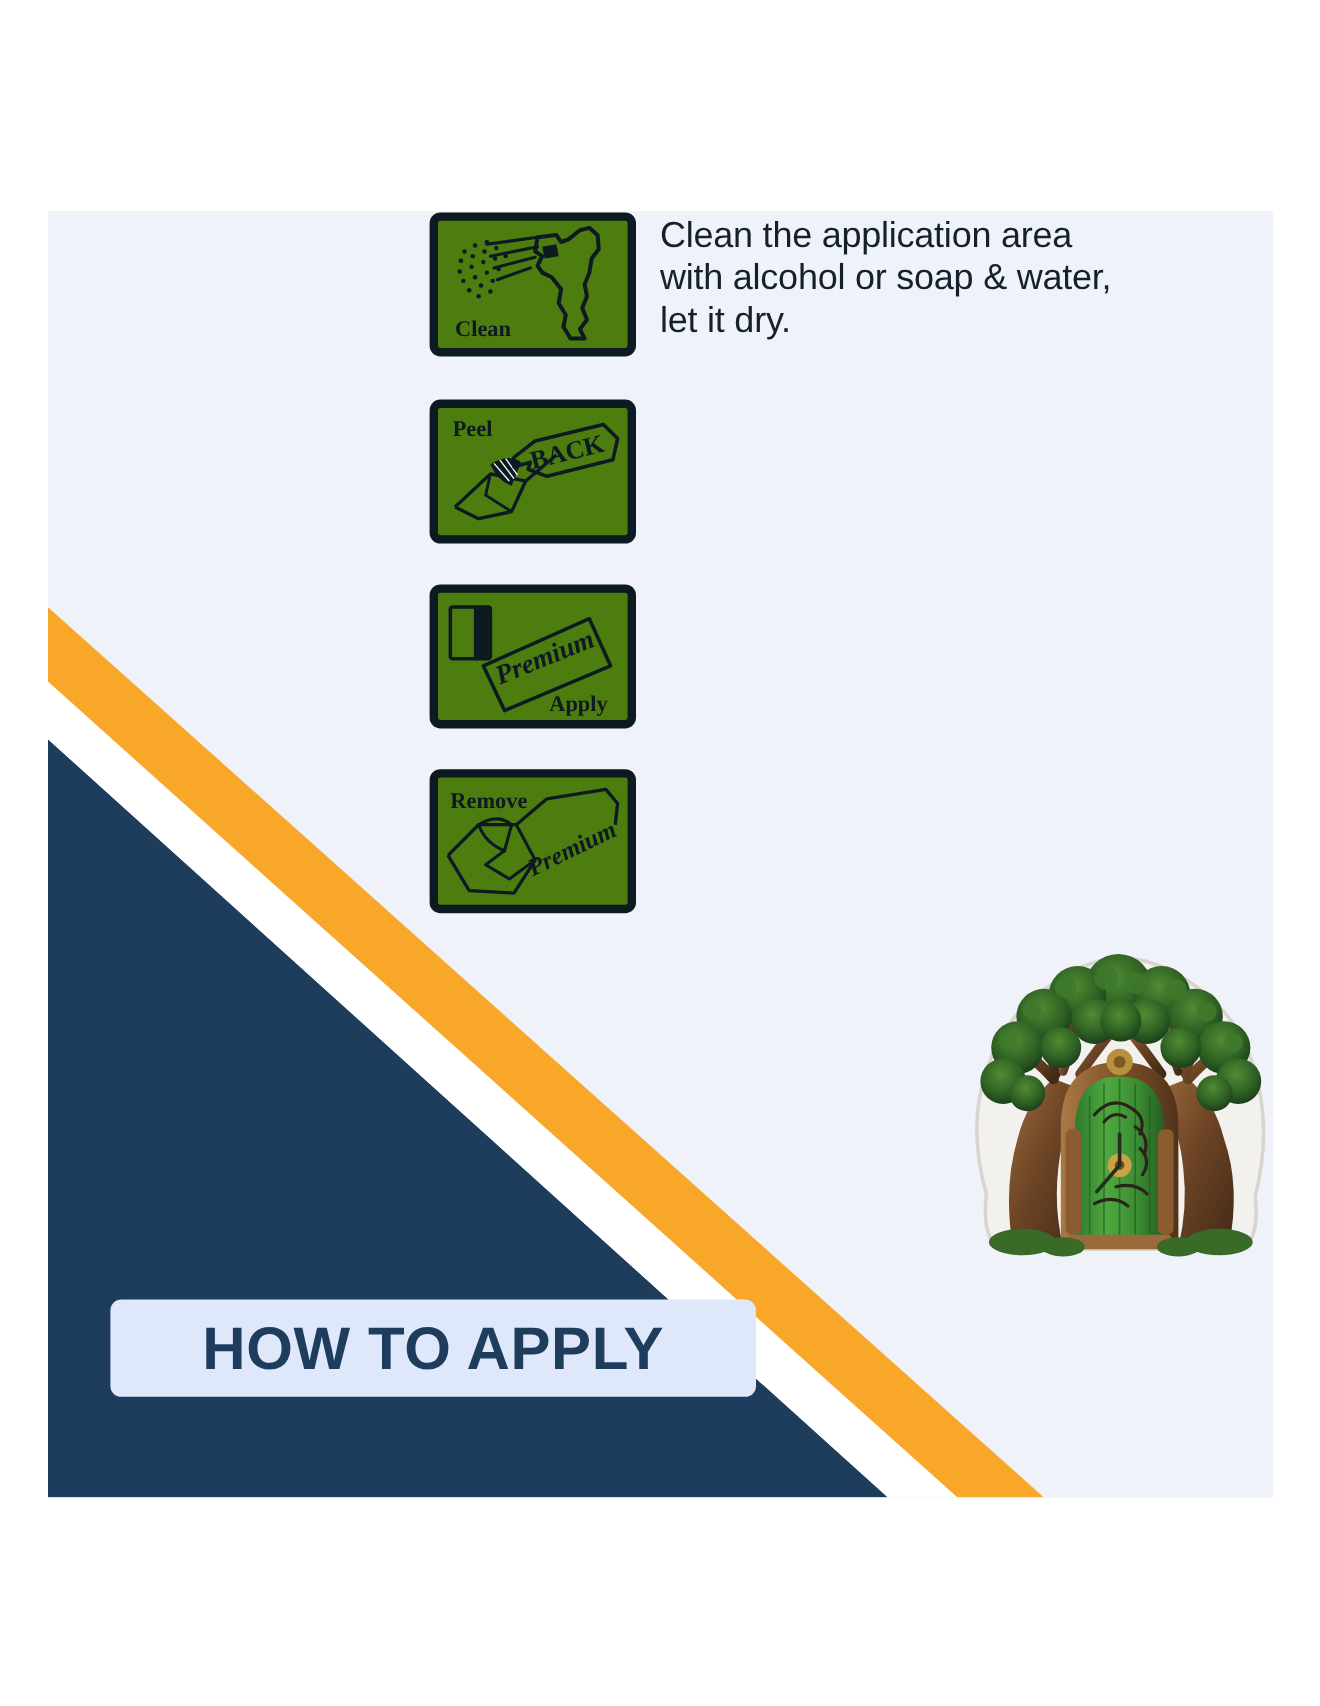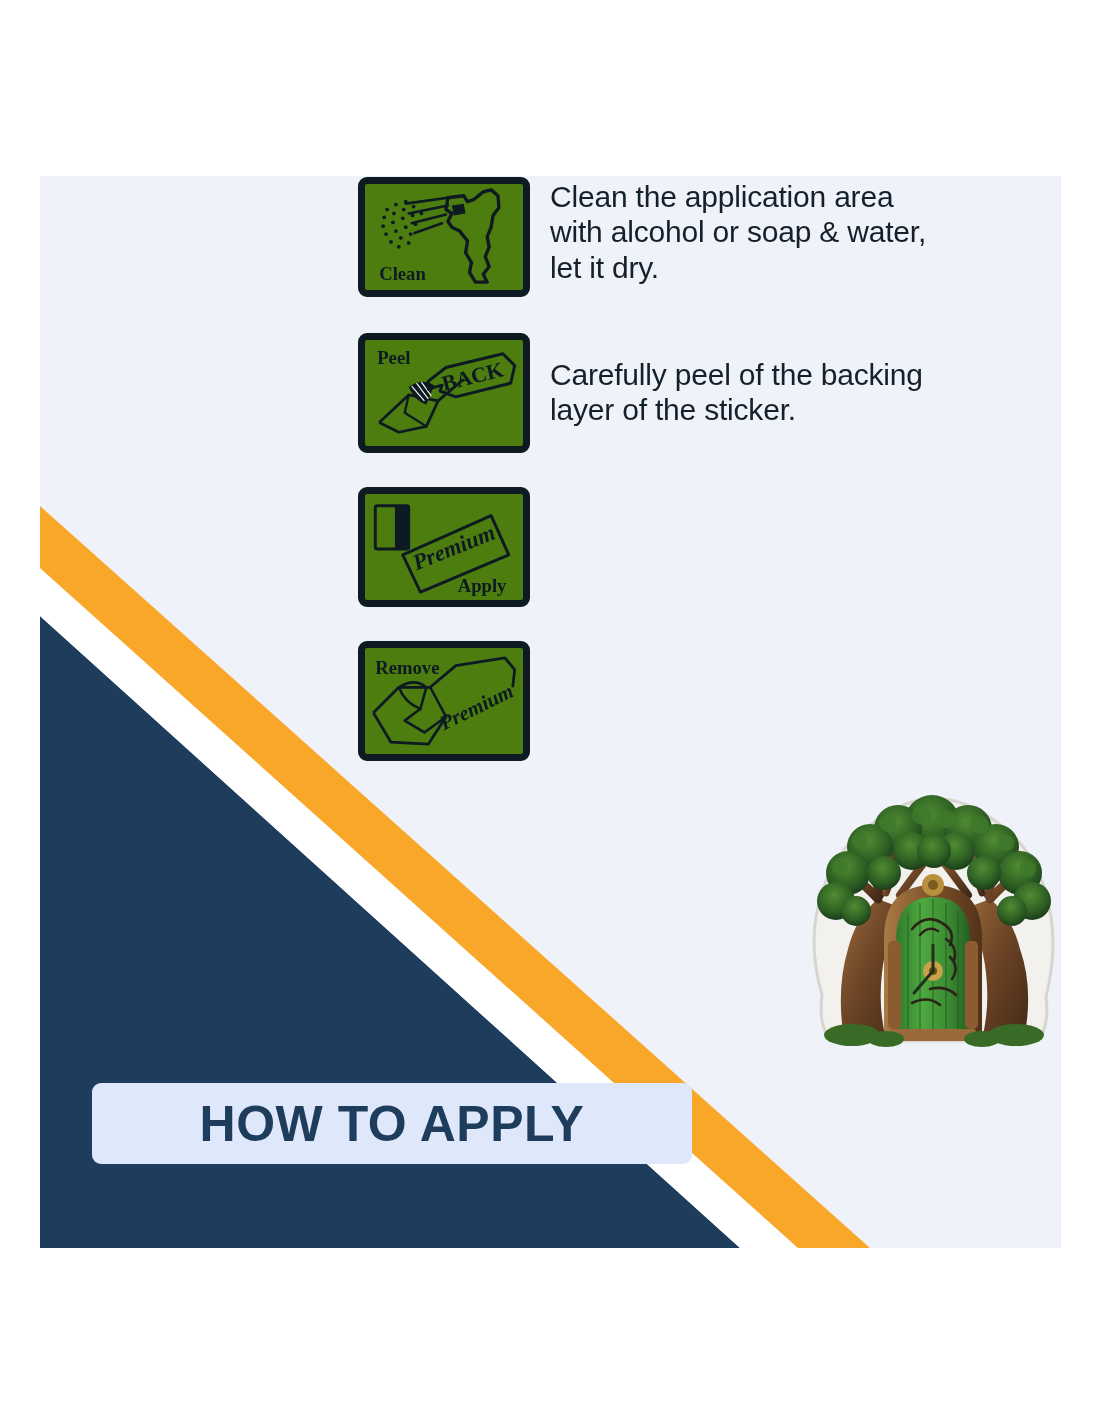--- a/index.html
+++ b/index.html
@@ -81,21 +81,21 @@
     position: absolute;
     left: 760px; top: 613px;
     width: 267px; height: 276px;
   }
   .sticker svg { display:block; width:100%; height:100%; }
 
   
   .banner {
     position: absolute;
     left: 52px; top: 907px;
-    width: 600px; height: 81px;
+    width: 538px; height: 81px;
     background: #dfe7fb;
     border-radius: 9px;
     display: flex;
     align-items: center;
     justify-content: center;
   }
   .banner-text {
     color: #1e3c5c;
     font-size: 50px;
     font-weight: 700;
@@ -184,22 +184,20 @@
               <path d="M47 47 L60 62"></path>
                 <path d="M52 44 L64 60"></path>
                 <path d="M57 43 L67 57"></path>
             </g>
 
             <path d="M64 42 L82 28 L140 14 L152 26 L148 44 L92 58 L76 52 L78 46 L64 50 Z" fill="none" stroke="#0d1a21" stroke-width="3" stroke-linejoin="round"></path>
             <text x="80" y="52" font-family="'Liberation Serif', serif" font-size="22" font-weight="700" fill="#0d1a21" transform="rotate(-14 80 52)">BACK</text>
             <text x="12" y="24" font-family="'Liberation Serif', serif" font-size="19" font-weight="700" fill="#0d1a21">Peel</text>
           </svg>
         </div>
-        <div class="step-text s2">Carefully peel of the backing
-layer of the sticker.</div>
       </div>
 
       <div class="step">
         <div class="icon-card">
           <svg viewBox="0 0 160 108" aria-hidden="true">
 
             <rect x="10" y="12" width="34" height="44" rx="2" fill="none" stroke="#0d1a21" stroke-width="3"></rect>
             <rect x="30" y="12" width="14" height="44" fill="#0d1a21"></rect>
 
             <path d="M38 62 L128 22 L146 62 L56 100 Z" fill="none" stroke="#0d1a21" stroke-width="3" stroke-linejoin="round"></path>

